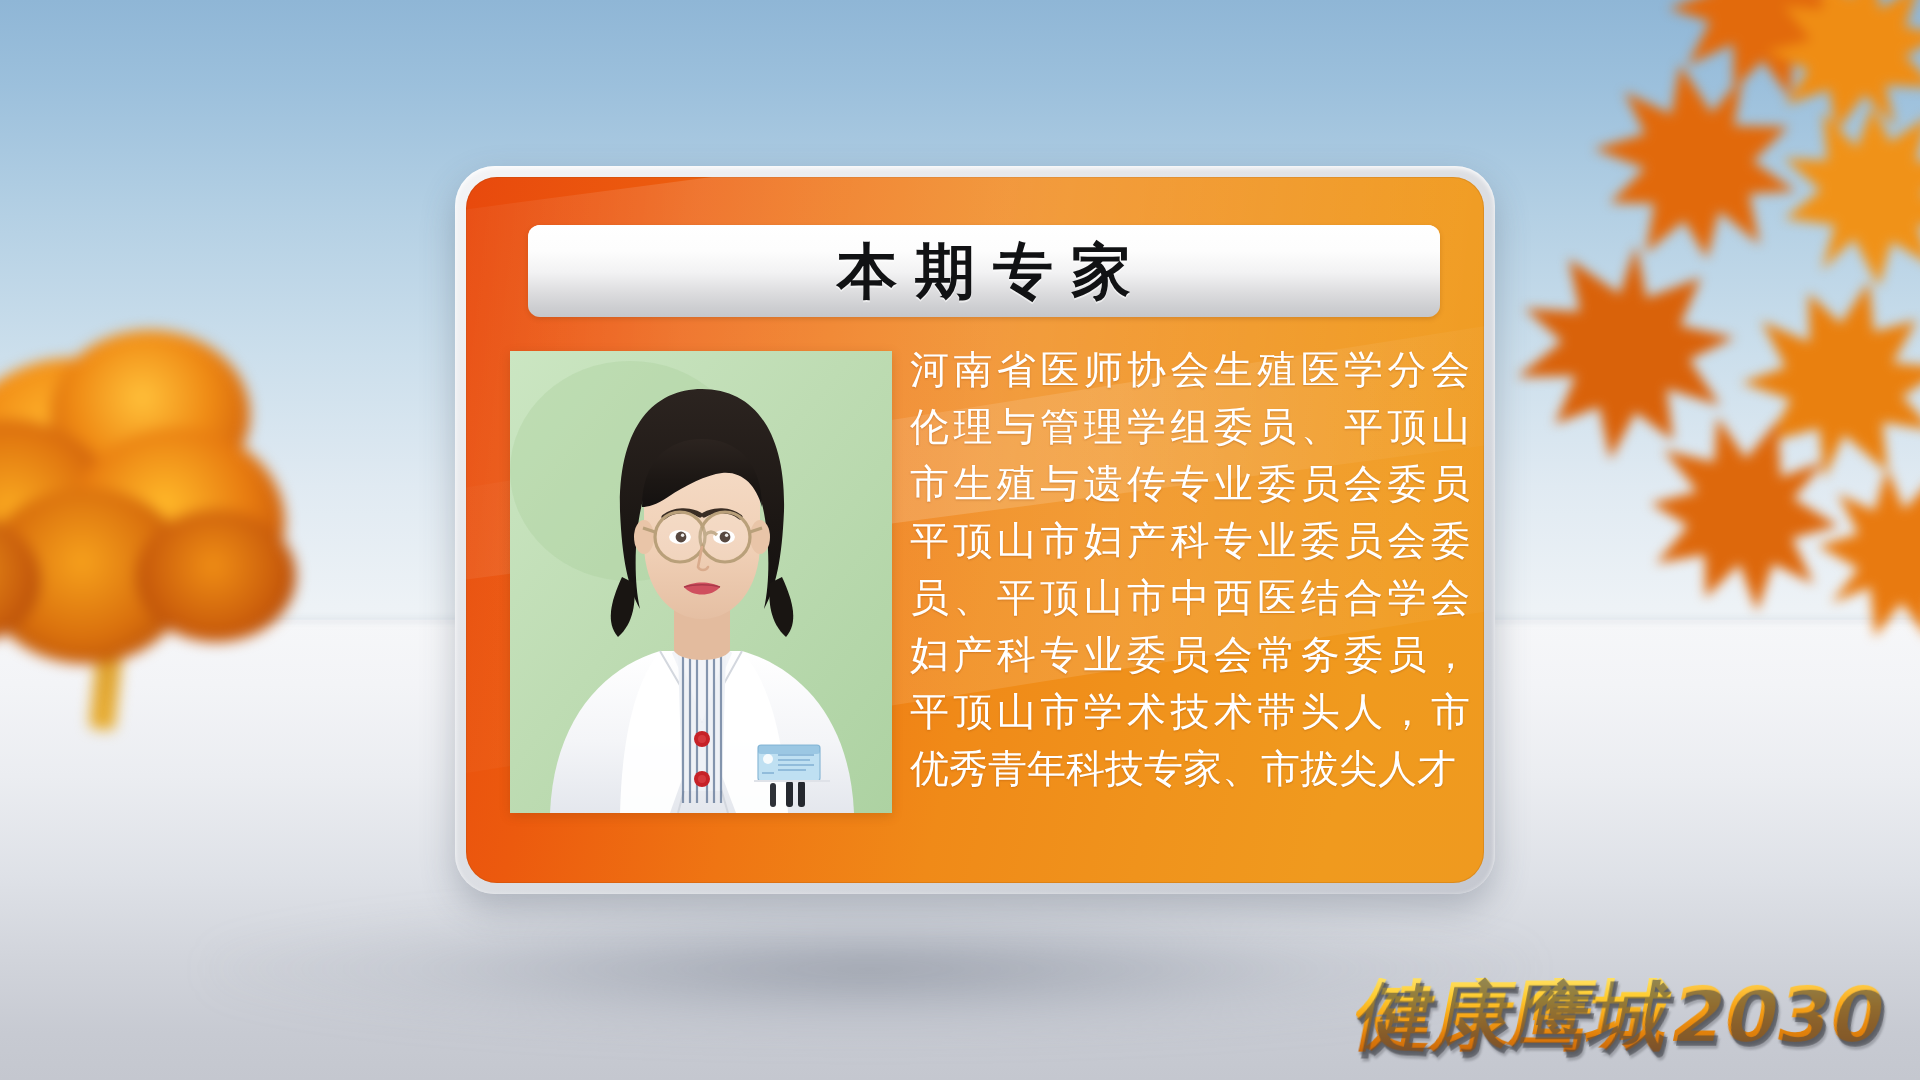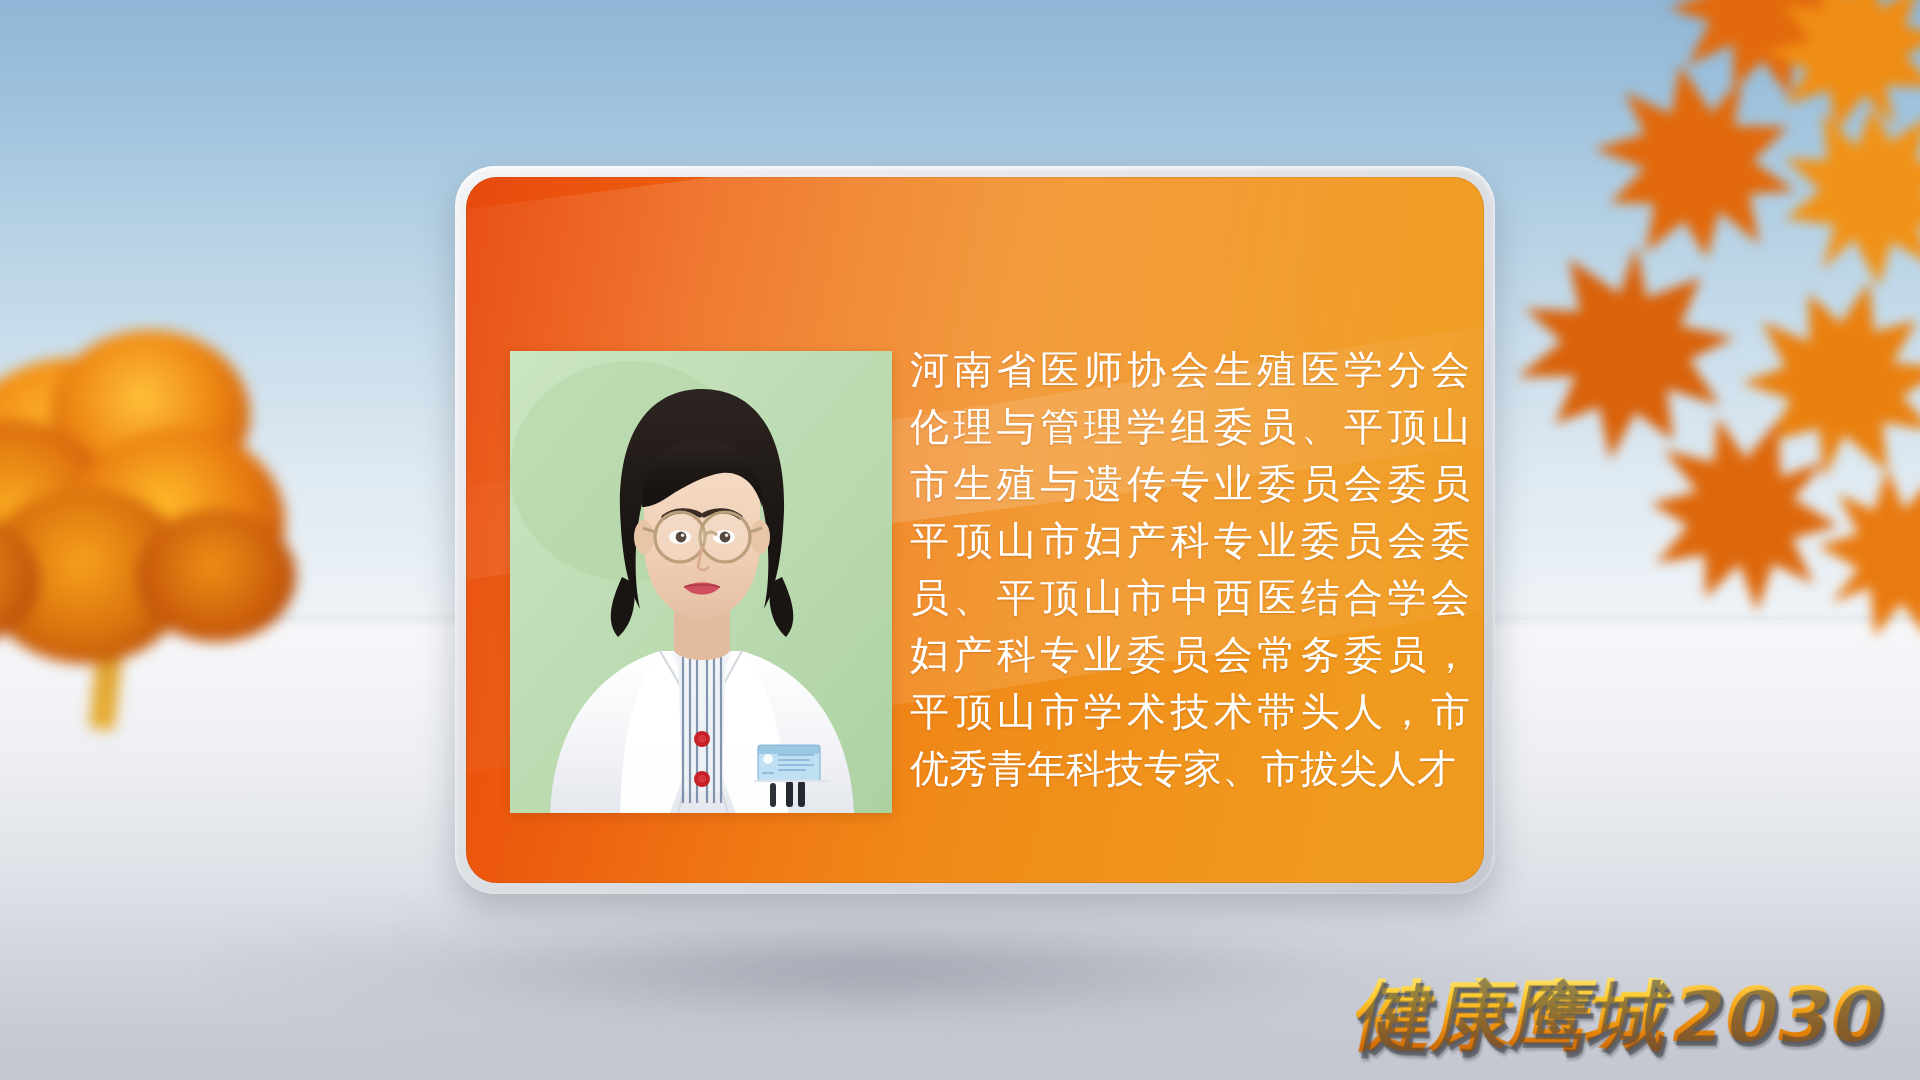--- a/index.html
+++ b/index.html
@@ -264,20 +264,23 @@
     </div>
   </div>
 
   <div class="card-shadow"></div>
 
   <div class="card">
     <div class="card-inner">
       <div class="sheen"></div>
       <div class="sheen2"></div>
 
+      <div class="banner">
+        <div class="banner-text">本期专家</div>
+      </div>
 
       <div class="body-row">
 
         <div class="photo-wrap">
           <svg class="photo" viewBox="0 0 382 462" preserveAspectRatio="xMidYMid slice">
             <defs>
               <linearGradient id="gBack" x1="0" y1="0" x2="1" y2="1">
                 <stop offset="0%" stop-color="#cbe6c2"></stop>
                 <stop offset="45%" stop-color="#bedcb3"></stop>
                 <stop offset="100%" stop-color="#add2a2"></stop>

